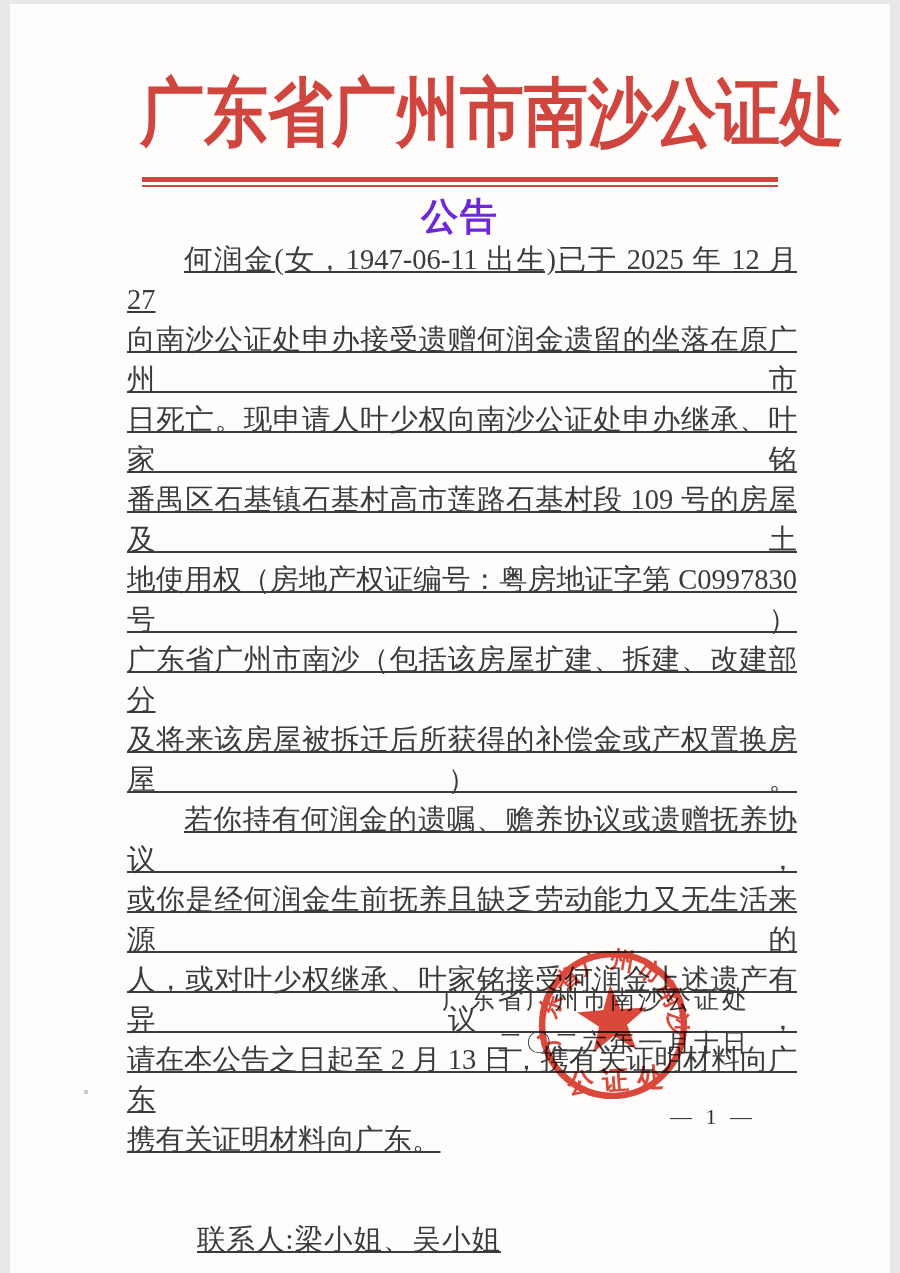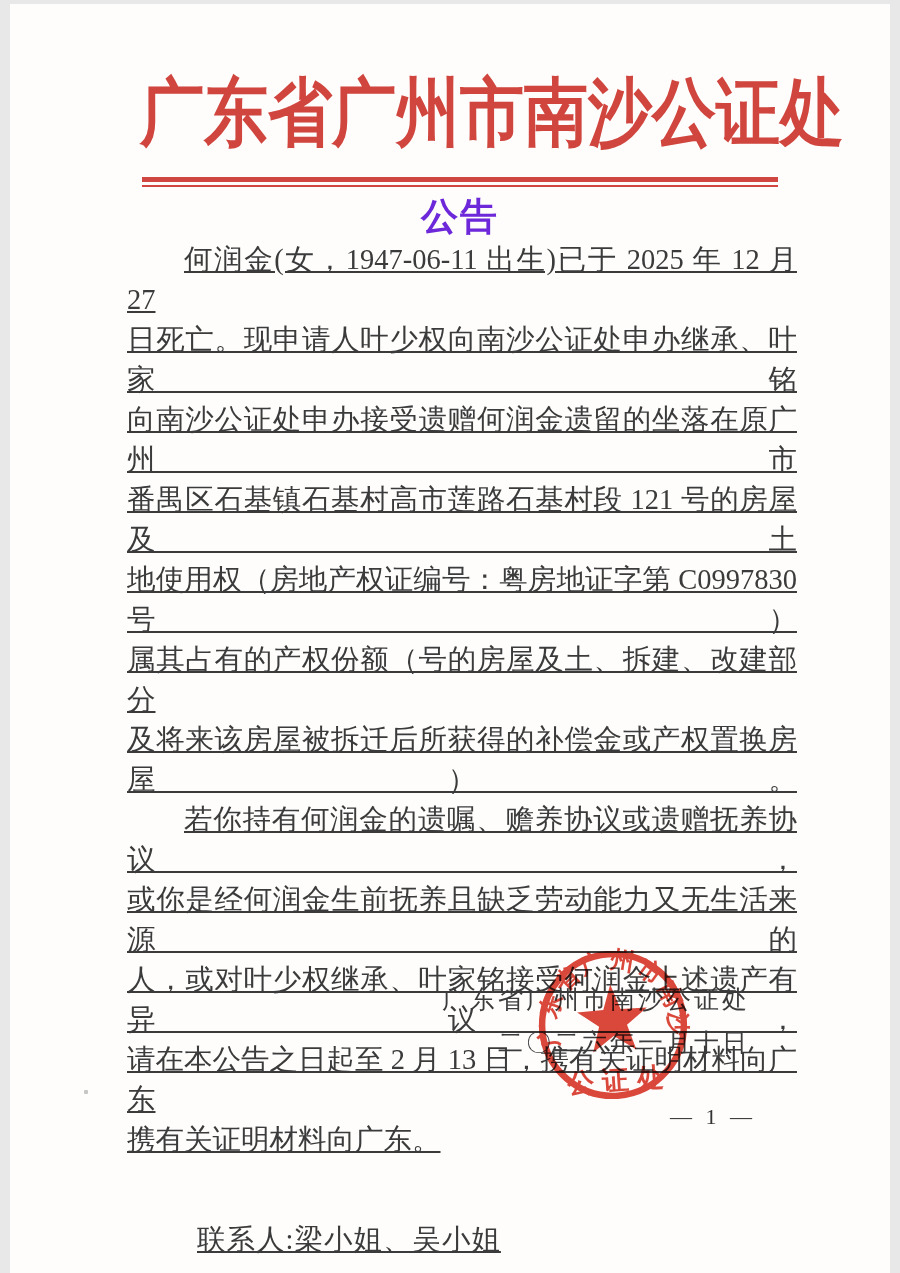--- a/index.html
+++ b/index.html
@@ -65,25 +65,25 @@
 <div class="page">
 
   <div class="letterhead">广东省广州市南沙公证处</div>
   <div class="rule-thick"></div>
   <div class="rule-thin"></div>
 
   <div class="notice-title">公告</div>
 
   <div class="body">
     <div class="line j indent">何润金(女，1947-06-11 出生)已于 2025 年 12 月 27</div>
+    <div class="line j">向南沙公证处申办接受遗赠何润金遗留的坐落在原广州市</div>
     <div class="line j">日死亡。现申请人叶少权向南沙公证处申办继承、叶家铭</div>
-    <div class="line j">向南沙公证处申办接受遗赠何润金遗留的坐落在原广州市</div>
-    <div class="line j">番禺区石基镇石基村高市莲路石基村段 121 号的房屋及土</div>
+    <div class="line j">番禺区石基镇石基村高市莲路石基村段 109 号的房屋及土</div>
     <div class="line j">地使用权（房地产权证编号：粤房地证字第 C0997830 号）</div>
-    <div class="line j">属其占有的产权份额（号的房屋及土、拆建、改建部分</div>
+    <div class="line j">广东省广州市南沙（包括该房屋扩建、拆建、改建部分</div>
     <div class="line j">及将来该房屋被拆迁后所获得的补偿金或产权置换房屋）。</div>
     <div class="line j indent">若你持有何润金的遗嘱、赡养协议或遗赠抚养协议，</div>
     <div class="line j">或你是经何润金生前抚养且缺乏劳动能力又无生活来源的</div>
     <div class="line j">人，或对叶少权继承、叶家铭接受何润金上述遗产有异议，</div>
     <div class="line j">请在本公告之日起至 2 月 13 日，携有关证明材料向广东</div>
     <div class="line">携有关证明材料向广东。</div>
 
     <div class="contact">
       <div class="line">联系人:梁小姐、吴小姐</div>
 

